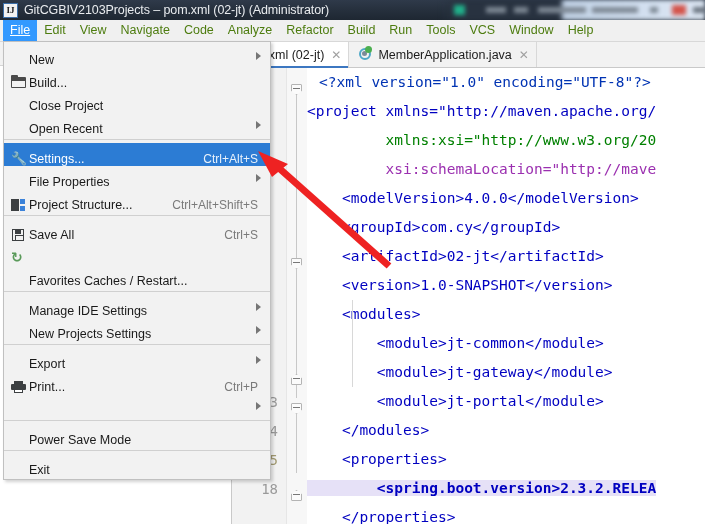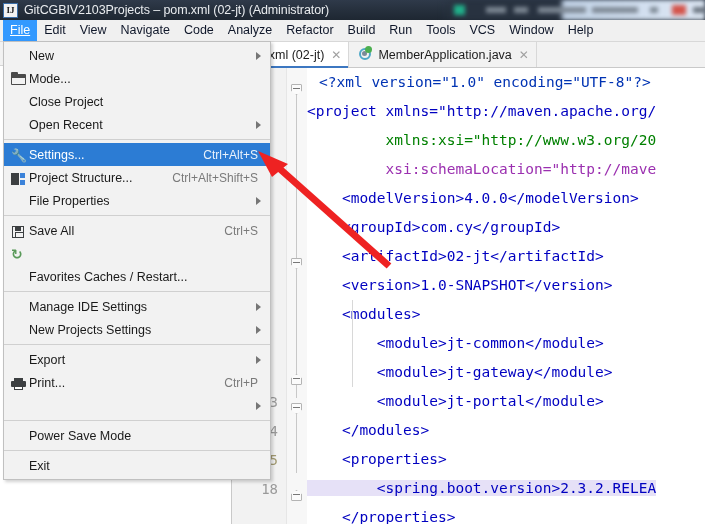--- a/index.html
+++ b/index.html
@@ -59,21 +59,21 @@
   
   .menubar {
     position: absolute; top: 20px; left: 0;
     width: 705px; height: 22px;
     background: #f0f0f0;
     border-bottom: 1px solid #d8d8d8;
     display: flex; align-items: center;
     padding-left: 3px;
   }
   .menu-item {
-    font-size: 12.5px; color: #0f172a;
+    font-size: 12.5px; color: #4d7c0f;
     padding: 2px 7px 3px 7px;
     white-space: nowrap;
     line-height: 16px;
     font-family: "Liberation Sans", sans-serif;
   }
   .menu-item.active {
     background: #3399ff;
     color: #ffffff;
   }
   .menu-item u { text-underline-offset: 1px; }
@@ -134,21 +134,21 @@
     position: absolute; top: 41px; left: 3px;
     width: 268px;
     background: #f2f2f2;
     border: 1px solid #c0c0c0;
     box-shadow: 2px 2px 3px rgba(0,0,0,0.18);
     padding: 2px 0;
     z-index: 40;
   }
   .dd-item {
     position: relative;
-    display: flex; align-items: center;
+    display: flex; align-items: flex-end;
     height: 23px;
     font-size: 12.5px;
     color: #1a1a1a;
     padding-left: 4px;
     white-space: nowrap;
   }
   .dd-item.selected { background: #2c7cd4; color: #ffffff; }
   .dd-ic { width: 21px; height: 16px; flex: 0 0 auto; position: relative; }
   .dd-label { flex: 1 1 auto; }
   .dd-shortcut { color: #7a7a7a; font-size: 12px; padding-right: 12px; }
@@ -505,21 +505,21 @@
         
         <div class="line" style="top:290px; left:0px;"><span class="tok-tag">        &lt;module&gt;jt-gateway&lt;/module&gt;</span></div>
 
         
         <div class="line" style="top:348px; left:0px;"><span class="tok-tag">    &lt;/modules&gt;</span></div>
 
         
         <div class="line" style="top:377px; left:0px;"><span class="tok-tag">    &lt;properties&gt;</span></div>
 
         
-        <div class="line" style="top:406px; left:0px;"><span class="sel-tag tok-tag">        &lt;spring.boot.version&gt;2.3.2.RELEA</span></div>
+        <div class="line" style="top:406px; left:0px;font-weight:bold;"><span class="sel-tag tok-tag">        &lt;spring.boot.version&gt;2.3.2.RELEA</span></div>
 
         
         <div class="line" style="top:435px; left:0px;"><span class="tok-tag">    &lt;/properties&gt;</span></div>
 
         <div class="indent-guide" style="left:45px; top:232px; height:87px;"></div>
       </div>
     </div>
   </div>
 
   <div class="m-ital" style="left:243px; top:133px;">m</div>
@@ -530,21 +530,21 @@
     <div class="dd-item">
       <span class="dd-ic"></span>
       <span class="dd-label">New</span>
       <span class="dd-sub"></span>
     </div>
 
     <div class="dd-item">
       <span class="dd-ic">
           <span class="i-folder"></span>
         </span>
-      <span class="dd-label">Mode...</span>
+      <span class="dd-label">Build...</span>
     </div>
 
     <div class="dd-item">
       <span class="dd-ic"></span>
       <span class="dd-label">Close Project</span>
     </div>
 
     <div class="dd-item">
       <span class="dd-ic"></span>
       <span class="dd-label">Open Recent</span>
@@ -552,40 +552,40 @@
     </div>
 
     <div class="dd-sep"></div>
 
     <div class="dd-item selected">
       <span class="dd-ic">
           <span class="i-wrench">🔧</span>
         </span>
       <span class="dd-label">Settings...</span>
       <span class="dd-shortcut">Ctrl+Alt+S</span>
+    </div>
+
+    <div class="dd-item">
+      <span class="dd-ic"></span>
+      <span class="dd-label">File Properties</span>
+      <span class="dd-sub"></span>
     </div>
 
     <div class="dd-item">
       <span class="dd-ic">
           <span class="i-projstruct">
             <i class="a"></i>
             <i class="b"></i>
             <i class="c"></i>
           </span>
         </span>
       <span class="dd-label">Project Structure...</span>
       <span class="dd-shortcut">Ctrl+Alt+Shift+S</span>
     </div>
 
-    <div class="dd-item">
-      <span class="dd-ic"></span>
-      <span class="dd-label">File Properties</span>
-      <span class="dd-sub"></span>
-    </div>
-
     <div class="dd-sep"></div>
 
     <div class="dd-item">
       <span class="dd-ic">
           <span class="i-save"></span>
         </span>
       <span class="dd-label">Save All</span>
       <span class="dd-shortcut">Ctrl+S</span>
     </div>
 

